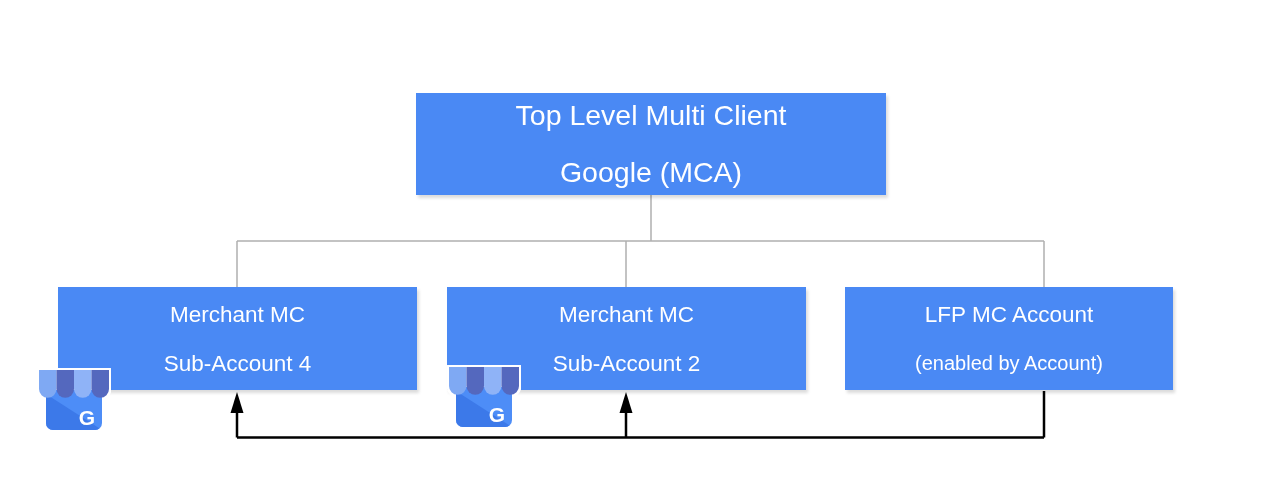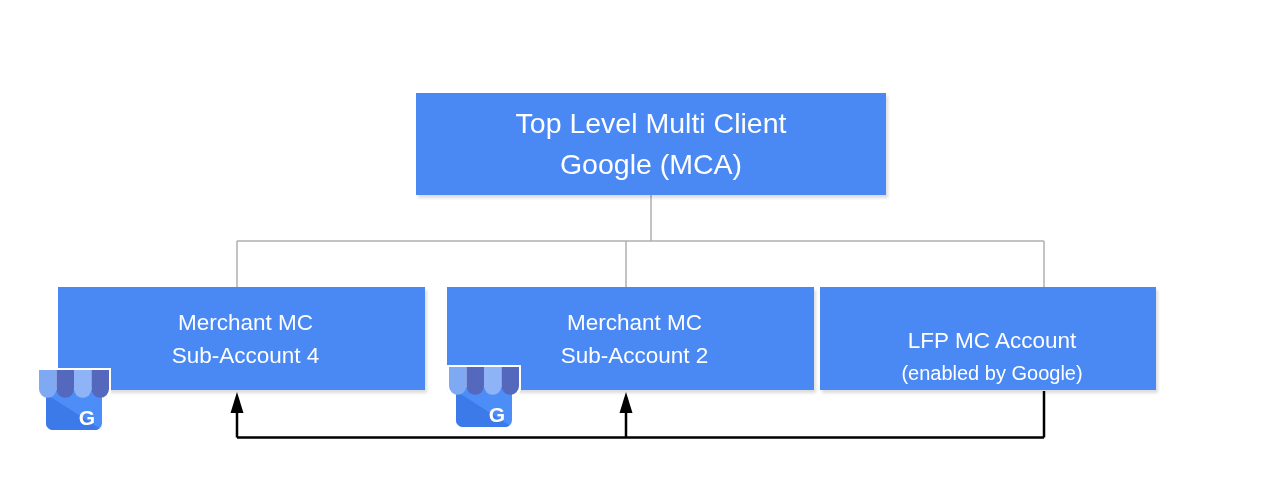--- a/index.html
+++ b/index.html
@@ -25,37 +25,37 @@
   .node {
     position: absolute;
     background: #4A89F4;
     color: #ffffff;
     display: flex;
     flex-direction: column;
     align-items: center;
     justify-content: center;
     text-align: center;
     box-shadow: 2px 3px 3px rgba(0,0,0,0.14);
+    gap: 16px;
   }
   .node-root {
     left: 416px; top: 93px;
     width: 470px; height: 102px;
     font-size: 28.5px;
     line-height: 41px;
   }
   .node-child {
     top: 287px;
     height: 103px;
     font-size: 22.5px;
     line-height: 33px;
-    padding-left: 8px;
   }
   #node-sub1 { left: 58px;  width: 359px; }
   #node-sub2 { left: 447px; width: 359px; }
-  #node-lfp  { left: 820px; width: 328px; justify-content: flex-end; }
+  #node-lfp  { left: 845px; width: 328px; }
   #node-lfp .line2 { font-size: 20px; }
   .gmb-icon {
     position: absolute;
     width: 74px;
     height: 66px;
   }
   #gmb-icon-1 { left: 37px;  top: 368px; }
   #gmb-icon-2 { left: 447px; top: 365px; }
   .g-letter {
     font-family: "Liberation Sans", sans-serif;
@@ -88,21 +88,21 @@
     <div class="line2">Sub-Account 4</div>
   </div>
 
   <div class="node node-child" id="node-sub2">
     <div class="line1">Merchant MC</div>
     <div class="line2">Sub-Account 2</div>
   </div>
 
   <div class="node node-child" id="node-lfp">
     <div class="line1">LFP MC Account</div>
-    <div class="line2">(enabled by Google)</div>
+    <div class="line2">(enabled by Account)</div>
   </div>
 
   <svg class="gmb-icon" id="gmb-icon-1" viewBox="0 0 74 66" xmlns="http://www.w3.org/2000/svg">
     <defs>
       <clipPath id="bodyclip1">
           <rect x="9" y="22" width="56" height="40" rx="7"></rect>
         </clipPath>
     </defs>
 
     <path d="M2 2 H72 V21 A8.75 8.75 0 0 1 54.5 21 A8.75 8.75 0 0 1 37 21 A8.75 8.75 0 0 1 19.5 21 A8.75 8.75 0 0 1 2 21 Z" fill="#ffffff" stroke="#ffffff" stroke-width="5" stroke-linejoin="round"></path>

